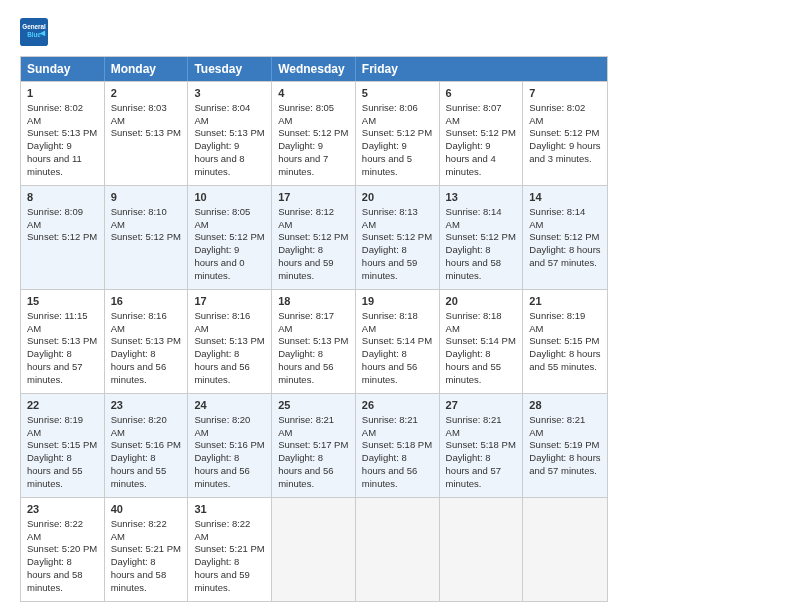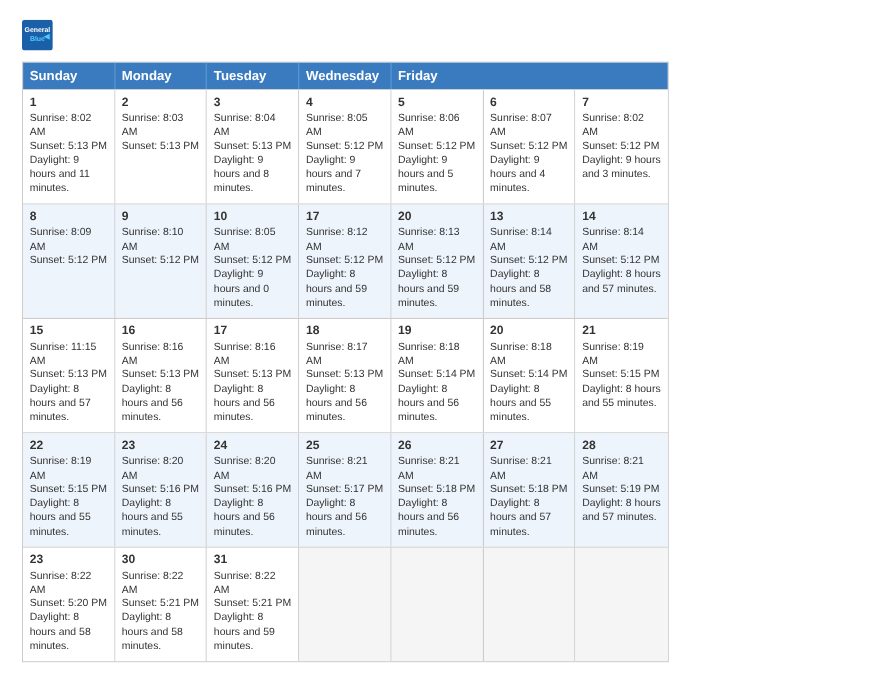--- a/index.html
+++ b/index.html
@@ -158,21 +158,21 @@
           <div class="cal-cell"><span class="day-num">22</span><span>Sunrise: 8:19 AM</span><br><span>Sunset: 5:15 PM</span><br><span>Daylight: 8 hours and 55 minutes.</span></div>
           <div class="cal-cell"><span class="day-num">23</span><span>Sunrise: 8:20 AM</span><br><span>Sunset: 5:16 PM</span><br><span>Daylight: 8 hours and 55 minutes.</span></div>
           <div class="cal-cell"><span class="day-num">24</span><span>Sunrise: 8:20 AM</span><br><span>Sunset: 5:16 PM</span><br><span>Daylight: 8 hours and 56 minutes.</span></div>
           <div class="cal-cell"><span class="day-num">25</span><span>Sunrise: 8:21 AM</span><br><span>Sunset: 5:17 PM</span><br><span>Daylight: 8 hours and 56 minutes.</span></div>
           <div class="cal-cell"><span class="day-num">26</span><span>Sunrise: 8:21 AM</span><br><span>Sunset: 5:18 PM</span><br><span>Daylight: 8 hours and 56 minutes.</span></div>
           <div class="cal-cell"><span class="day-num">27</span><span>Sunrise: 8:21 AM</span><br><span>Sunset: 5:18 PM</span><br><span>Daylight: 8 hours and 57 minutes.</span></div>
           <div class="cal-cell"><span class="day-num">28</span><span>Sunrise: 8:21 AM</span><br><span>Sunset: 5:19 PM</span><br><span>Daylight: 8 hours and 57 minutes.</span></div>
         </div>
         <div class="cal-row">
           <div class="cal-cell"><span class="day-num">23</span><span>Sunrise: 8:22 AM</span><br><span>Sunset: 5:20 PM</span><br><span>Daylight: 8 hours and 58 minutes.</span></div>
-          <div class="cal-cell"><span class="day-num">30</span><span>Sunrise: 8:22 AM</span><br><span>Sunset: 5:21 PM</span><br><span>Daylight: 8 hours and 58 minutes.</span></div>
+          <div class="cal-cell"><span class="day-num">40</span><span>Sunrise: 8:22 AM</span><br><span>Sunset: 5:21 PM</span><br><span>Daylight: 8 hours and 58 minutes.</span></div>
           <div class="cal-cell"><span class="day-num">31</span><span>Sunrise: 8:22 AM</span><br><span>Sunset: 5:21 PM</span><br><span>Daylight: 8 hours and 59 minutes.</span></div>
           <div class="cal-cell empty"></div>
           <div class="cal-cell empty"></div>
           <div class="cal-cell empty"></div>
           <div class="cal-cell empty"></div>
         </div>
       </div>
   </div>
 </div>
 

